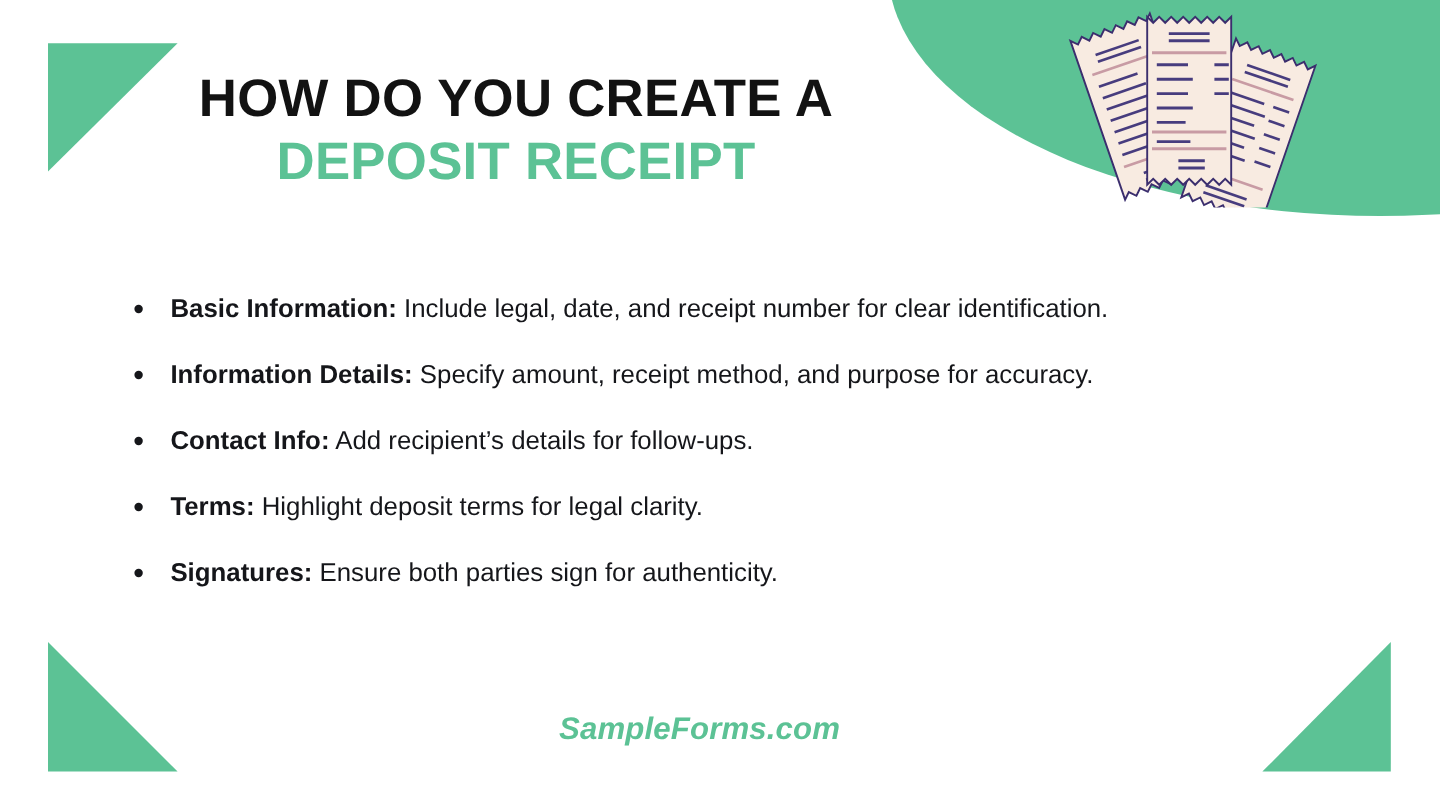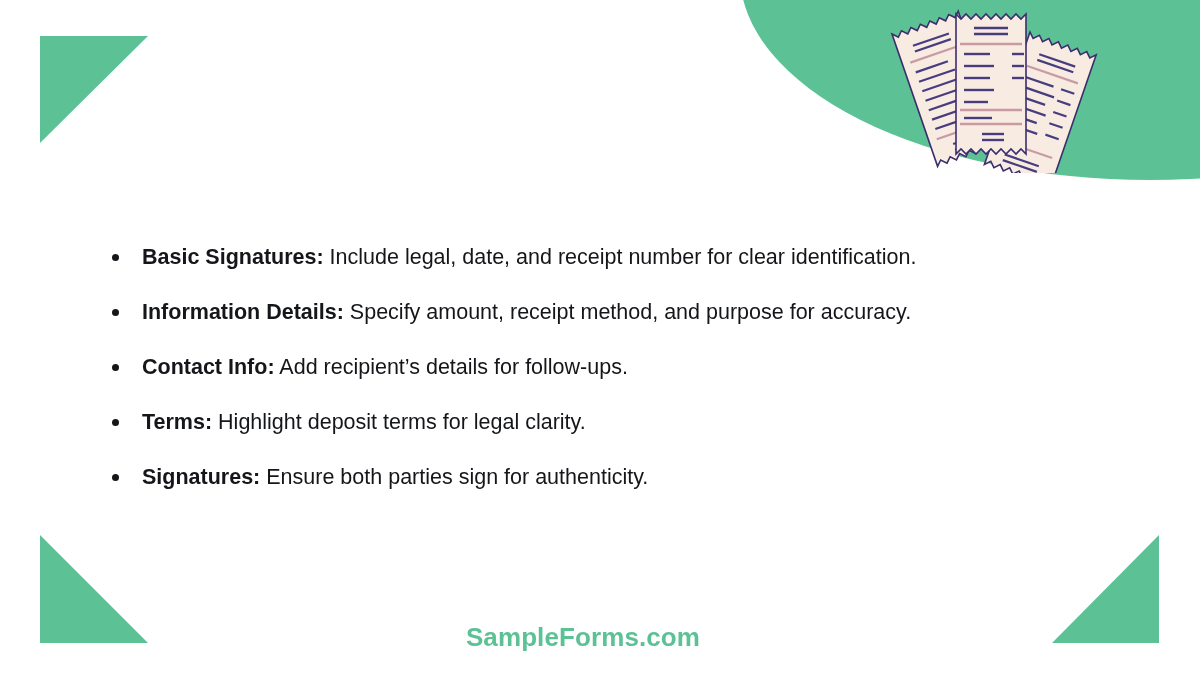--- a/index.html
+++ b/index.html
@@ -108,27 +108,28 @@
     font-weight: bold;
   }
   .bullets li span.rest {
     font-weight: normal;
   }
 
   
   .brand {
     position: absolute;
     left: 0;
-    top: 622px;
+    top: 592px;
     width: 1166px;
     text-align: center;
     font-size: 26px;
     font-weight: bold;
     color: #5CC295;
     letter-spacing: 0.1px;
+    font-style: italic;
   }
 
   
   .receipts {
     position: absolute;
     left: 880px;
     top: 8px;
     width: 240px;
     height: 165px;
   }
@@ -219,25 +220,29 @@
         </g>
         <g stroke="#C89BA4" stroke-width="2.4">
           <line x1="4" y1="30" x2="66" y2="30"></line>
           <line x1="4" y1="96" x2="66" y2="96"></line>
           <line x1="4" y1="110" x2="66" y2="110"></line>
         </g>
       </g>
     </svg>
   </div>
 
+  <div class="title-block">
+    <span class="title-line1">HOW DO YOU CREATE A</span>
+    <span class="title-line2">DEPOSIT RECEIPT</span>
+  </div>
 
   <ul class="bullets">
     <li>
       <span class="dot"></span>
-      <b>Basic Signatures:</b><span class="rest"> Include legal, date, and receipt number for clear identification.</span>
+      <b>Basic Information:</b><span class="rest"> Include legal, date, and receipt number for clear identification.</span>
     </li>
     <li>
       <span class="dot"></span>
       <b>Information Details:</b><span class="rest"> Specify amount, receipt method, and purpose for accuracy.</span>
     </li>
     <li>
       <span class="dot"></span>
       <b>Contact Info:</b><span class="rest"> Add recipient’s details for follow-ups.</span>
     </li>
     <li>

